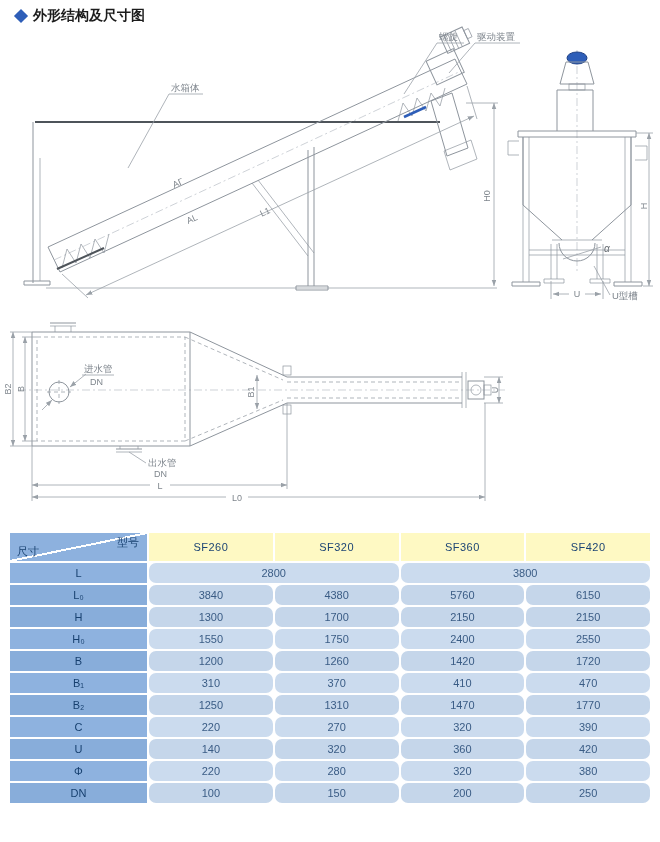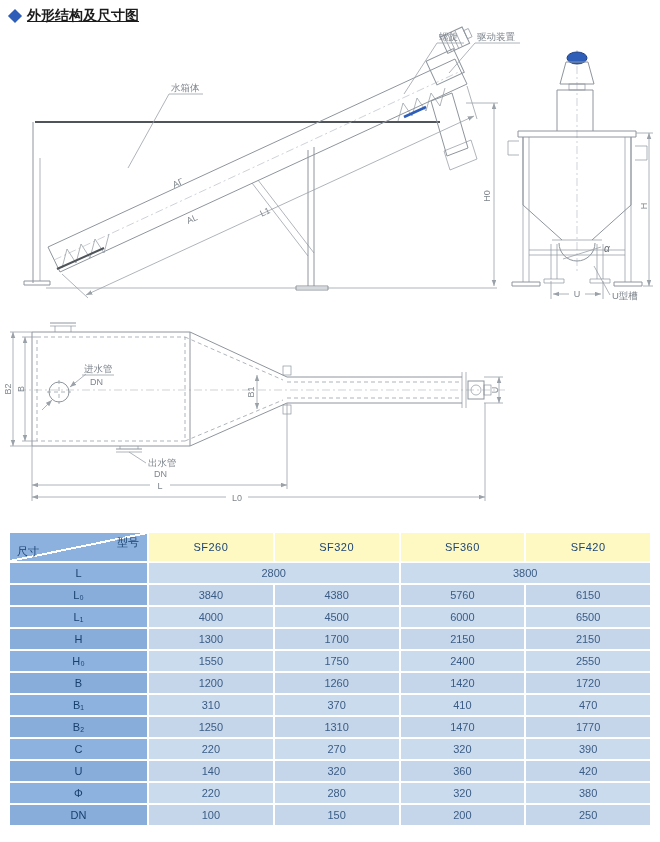--- a/index.html
+++ b/index.html
@@ -1,19 +1,19 @@
 <!DOCTYPE html>
 <html><head>
 <meta charset="utf-8">
 <style>
   html,body{margin:0;padding:0;background:#ffffff;}
   .page{position:relative;width:660px;height:842px;background:#fff;overflow:hidden;
         font-family:"Liberation Sans","DejaVu Sans",sans-serif;}
-  .sec-title{position:absolute;left:10px;display:flex;align-items:center;gap:7px;
-             font-size:14px;font-weight:600;color:#1c1c1c;text-decoration:underline;}
+  .sec-title{position:absolute;left:16px;display:flex;align-items:center;gap:7px;
+             font-size:14px;font-weight:600;color:#1c1c1c;}
   .diamond{width:10px;height:10px;background:#2e5eb8;transform:rotate(45deg);flex:0 0 auto;}
   
   svg.drawing{position:absolute;left:0;top:0;}
   .ln{stroke:#8e959d;fill:none;stroke-width:1;}
   .thin{stroke-width:.7;}
   .dk{stroke:#4e545a;}
   .dash{stroke-dasharray:4 3;}
   .cl{stroke:#b9bfc6;stroke-width:.7;stroke-dasharray:8 3 2 3;fill:none;}
   .dim{stroke:#9aa1a8;stroke-width:.8;fill:none;}
   text{stroke:none;}
@@ -27,21 +27,21 @@
   table.spec td{text-align:center;vertical-align:middle;padding:0;font-size:11px;}
   td.corner{position:relative;background:#8db1de;height:28px;
             background-image:linear-gradient(to bottom right,
               rgba(255,255,255,0) calc(50% - 1px),#ffffff calc(50% - 1px),
               #ffffff calc(50% + 1px),rgba(255,255,255,0) calc(50% + 1px));}
   td.corner .c-top{position:absolute;top:2px;right:8px;color:#17406f;font-size:11px;}
   td.corner .c-bot{position:absolute;bottom:2px;left:7px;color:#17406f;font-size:11px;}
   td.mod{background:#fef9c3;color:#1c4474;height:28px;letter-spacing:.5px;}
   td.lab{background:#8eb2df;color:#17406f;height:20px;}
   td.lab.alt{background:#88adda;}
-  td.val{background:#cbdbee;color:#3a5c85;height:18px;}
+  td.val{background:#cbdbee;color:#3a5c85;height:18px;border-radius:7px;}
   td.val.alt{background:#c5d6ea;}
 </style>
 </head>
 <body>
 
 <div class="page">
 
   <svg class="drawing" width="660" height="512" viewBox="0 0 660 512">
     <defs>
       <marker id="ar" markerWidth="9" markerHeight="8" refX="8" refY="3" orient="auto-start-reverse">
@@ -273,27 +273,20 @@
           <td class="val" colspan="2">3800</td>
         </tr>
         <tr>
           <td class="lab alt">L₀</td>
           <td class="val alt">3840</td>
           <td class="val alt">4380</td>
           <td class="val alt">5760</td>
           <td class="val alt">6150</td>
         </tr>
         <tr>
-          <td class="lab">L₁</td>
-          <td class="val">4000</td>
-          <td class="val">4500</td>
-          <td class="val">6000</td>
-          <td class="val">6500</td>
-        </tr>
-        <tr>
           <td class="lab alt">H</td>
           <td class="val alt">1300</td>
           <td class="val alt">1700</td>
           <td class="val alt">2150</td>
           <td class="val alt">2150</td>
         </tr>
         <tr>
           <td class="lab">H₀</td>
           <td class="val">1550</td>
           <td class="val">1750</td>

